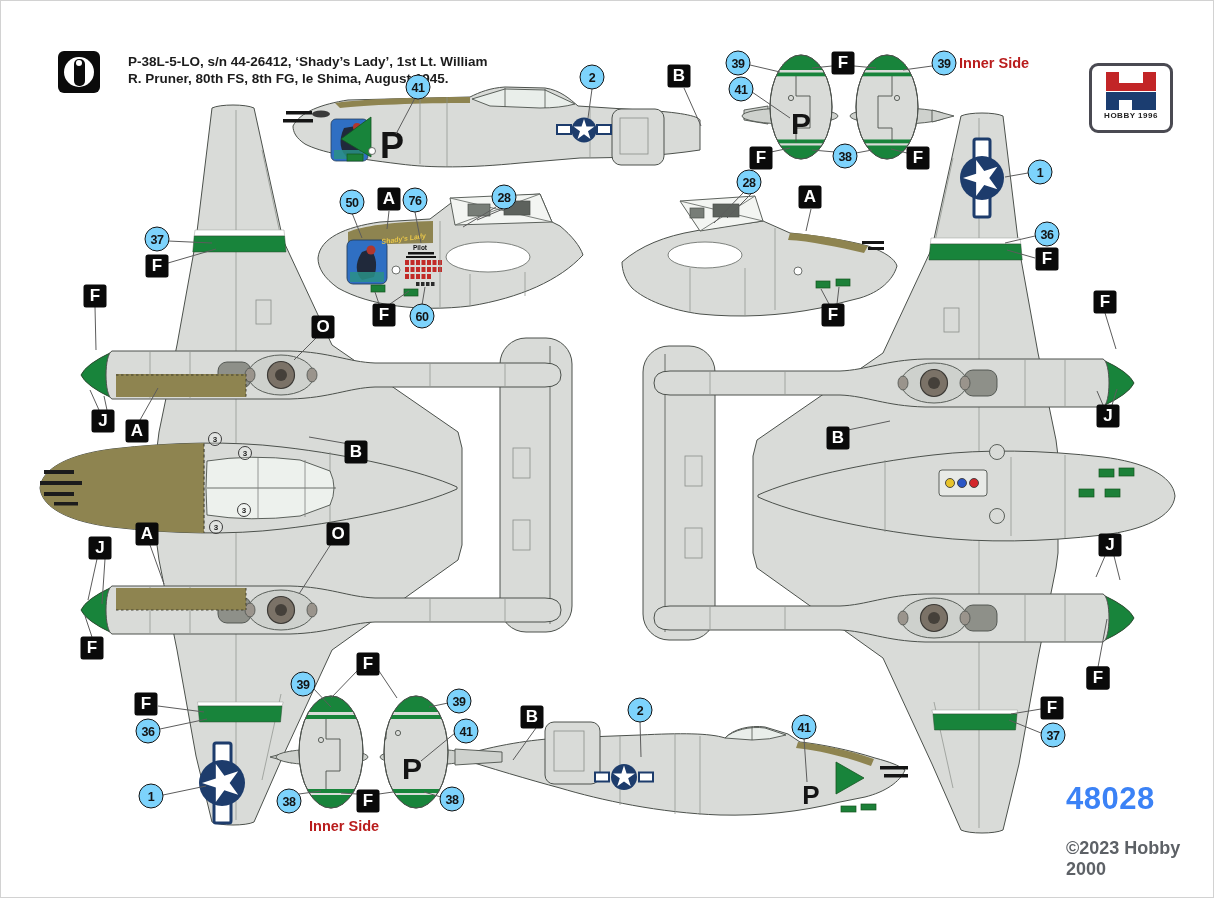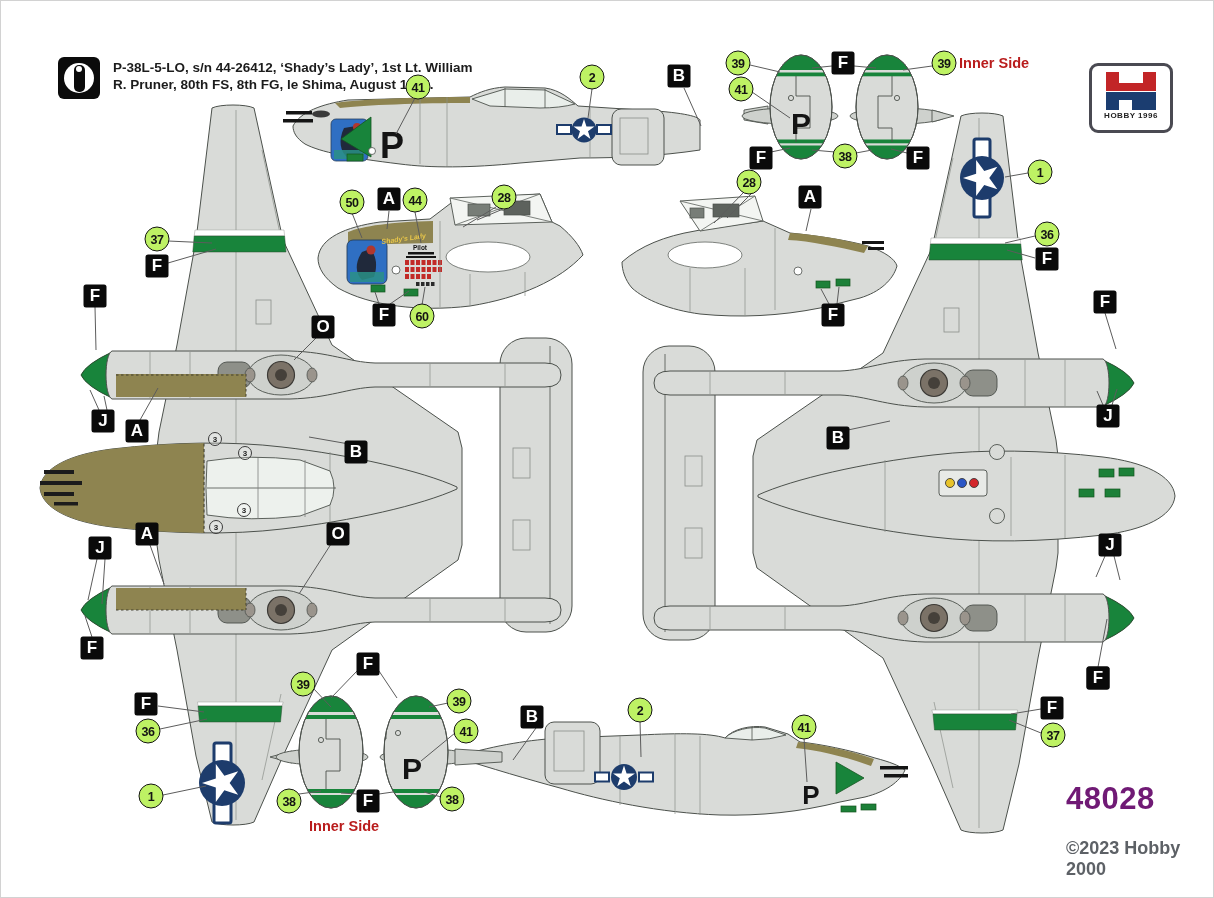--- a/index.html
+++ b/index.html
@@ -1,36 +1,36 @@
 <!DOCTYPE html>
 <html><head>
 <meta charset="utf-8">
 <style>
   html,body{margin:0;padding:0;background:#fff;}
   body{width:1214px;height:898px;position:relative;font-family:"Liberation Sans",sans-serif;overflow:hidden;}
   .sheet{position:absolute;inset:0;background:#ffffff;border:1px solid #d2d2d2;}
   svg text{font-family:"Liberation Sans",sans-serif;}
   
-  .hdr{position:absolute;left:58px;top:57px;display:flex;gap:13px;z-index:6;}
+  .hdr{position:absolute;left:58px;top:51px;display:flex;gap:28px;z-index:6;}
   .decal1-icon{width:42px;height:42px;background:#0b0b0b;border-radius:6px;position:relative;flex:0 0 auto;}
   .decal1-icon .c{position:absolute;left:50%;top:50%;width:30px;height:30px;margin:-15px 0 0 -15px;background:#fff;border-radius:50%;}
   .decal1-icon .b{position:absolute;left:50%;top:50%;width:11px;height:27px;margin:-13.5px 0 0 -5.5px;background:#0b0b0b;border-radius:5px;}
   .decal1-icon .d{position:absolute;left:50%;top:50%;width:6px;height:6px;margin:-12px 0 0 -3px;background:#fff;border-radius:50%;}
   .hdr-text{font-size:13.5px;font-weight:700;color:#1c1c1c;line-height:17px;padding-top:2px;white-space:nowrap;}
   
   .co{position:absolute;transform:translate(-50%,-50%);display:flex;align-items:center;justify-content:center;z-index:7;box-sizing:border-box;}
-  .co-num{width:25px;height:25px;border:1.8px solid #141414;border-radius:50%;background:#bef264;font-size:12.5px;font-weight:700;color:#141414;letter-spacing:-0.5px;}
+  .co-num{width:25px;height:25px;border:1.8px solid #141414;border-radius:50%;background:#7dd3fc;font-size:12.5px;font-weight:700;color:#141414;letter-spacing:-0.5px;}
   .co-letter{width:23px;height:23px;background:#0a0a0a;color:#fff;font-weight:700;font-size:17px;border-radius:2.5px;padding-bottom:1px;}
   .mini{position:absolute;transform:translate(-50%,-50%);width:12px;height:12px;border:1.1px solid #3a3a3a;border-radius:50%;font-size:8px;font-weight:700;display:flex;align-items:center;justify-content:center;color:#222;z-index:6;background:rgba(255,255,255,0.25);}
   .inner-side{position:absolute;font-size:14.5px;font-weight:700;color:#b91c1c;z-index:7;white-space:nowrap;}
   
   .logo{position:absolute;left:1089px;top:63px;width:78px;height:64px;border:3.5px solid #4a4a52;border-radius:9px;background:#fff;z-index:6;}
   .logo svg{display:block;margin:4px auto 0;}
   .logo .lt{font-size:8px;font-weight:700;color:#222;text-align:center;letter-spacing:0.5px;margin-top:-1px;}
-  .kitnum{position:absolute;left:1066px;top:781px;font-size:31px;font-weight:700;color:#701a75;letter-spacing:0.5px;z-index:6;}
+  .kitnum{position:absolute;left:1066px;top:781px;font-size:31px;font-weight:700;color:#3b82f6;letter-spacing:0.5px;z-index:6;}
   .copyr{position:absolute;left:1066px;top:838px;font-size:18px;font-weight:700;color:#5d6166;z-index:6;}
 </style>
 </head>
 <body>
 
 <div class="sheet"></div>
 
 <svg width="1214" height="898" viewBox="0 0 1214 898" style="position:absolute;left:0;top:0;z-index:3">
   <defs>
     <path id="star5" d="M0,-1 L0.2245,-0.309 L0.9511,-0.309 L0.3633,0.118 L0.5878,0.809 L0,0.382 L-0.5878,0.809 L-0.3633,0.118 L-0.9511,-0.309 L-0.2245,-0.309 Z"></path>
@@ -425,21 +425,21 @@
     <div class="co co-num" style="left: 418px; top: 87px;">41</div>
     <div class="co co-num" style="left: 592px; top: 77px;">2</div>
     <div class="co co-num" style="left: 738px; top: 63px;">39</div>
     <div class="co co-num" style="left: 741px; top: 89px;">41</div>
     <div class="co co-num" style="left: 944px; top: 63px;">39</div>
     <div class="co co-num" style="left: 845px; top: 156px;">38</div>
     <div class="co co-num" style="left: 1040px; top: 172px;">1</div>
     <div class="co co-num" style="left: 1047px; top: 234px;">36</div>
     <div class="co co-num" style="left: 157px; top: 239px;">37</div>
     <div class="co co-num" style="left: 352px; top: 202px;">50</div>
-    <div class="co co-num" style="left: 415px; top: 200px;">44</div>
+    <div class="co co-num" style="left: 415px; top: 200px;">76</div>
     <div class="co co-num" style="left: 504px; top: 197px;">28</div>
     <div class="co co-num" style="left: 422px; top: 316px;">60</div>
     <div class="co co-num" style="left: 749px; top: 182px;">28</div>
     <div class="co co-num" style="left: 148px; top: 731px;">36</div>
     <div class="co co-num" style="left: 151px; top: 796px;">1</div>
     <div class="co co-num" style="left: 303px; top: 684px;">39</div>
     <div class="co co-num" style="left: 459px; top: 701px;">39</div>
     <div class="co co-num" style="left: 466px; top: 731px;">41</div>
     <div class="co co-num" style="left: 289px; top: 801px;">38</div>
     <div class="co co-num" style="left: 452px; top: 799px;">38</div>

